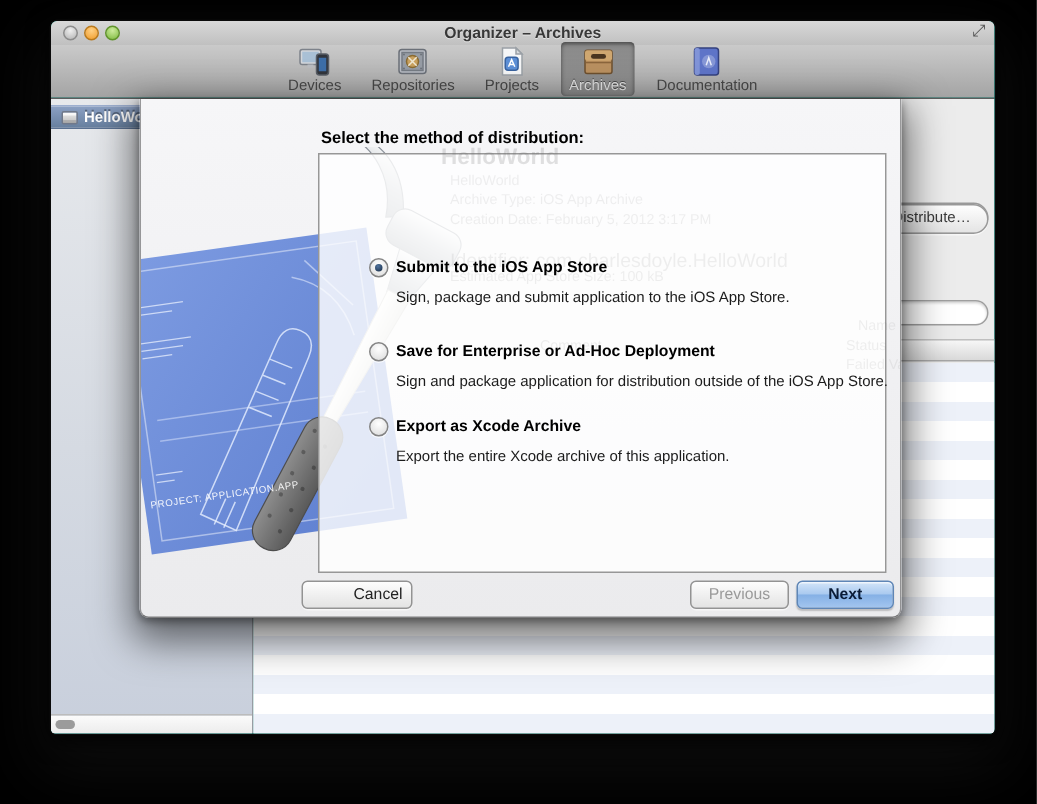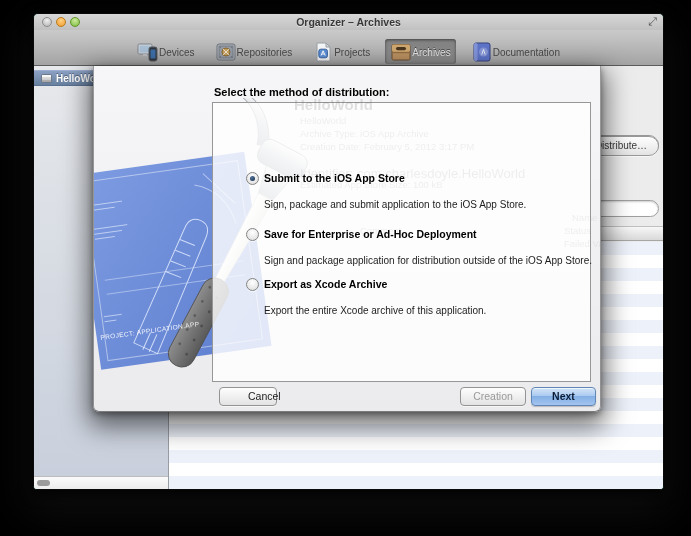--- a/index.html
+++ b/index.html
@@ -32,21 +32,21 @@
   .light.zoom  { background:radial-gradient(circle at 50% 30%, #cdeb9d, #7cba3d); border:1px solid #61942c; }
   .fullscreen { position:absolute; right:6px; top:1px; font-size:11px; color:#565656; }
   
   .toolbar {
     position:absolute; left:0; top:16px; right:0; height:36px;
     background:linear-gradient(#cacaca,#a4a4a4);
     border-bottom:1px solid #5c5c5c;
     display:flex; justify-content:center; align-items:flex-end; gap:10px;
     padding-bottom:1px;
   }
-  .tb-item { display:flex; flex-direction:row; align-items:center; padding:2px 5px 1px; border-radius:3px; }
+  .tb-item { display:flex; flex-direction:column; align-items:center; padding:2px 5px 1px; border-radius:3px; }
   .tb-item.selected {
     background:linear-gradient(rgba(0,0,0,.32), rgba(0,0,0,.16));
     box-shadow:inset 0 1px 3px rgba(0,0,0,.5);
     margin-top:28px;
   }
   .tb-icon { width:22px; height:22px; }
   .tb-label { font-size:10px; line-height:10px; color:#484848; margin-top:1px; }
   .tb-item.selected .tb-label { color:#e3e3e3; text-shadow:0 -1px 0 rgba(0,0,0,.5); }
   
   .content { position:absolute; left:0; top:52px; right:0; bottom:0; }
@@ -136,29 +136,29 @@
     width:13px; height:13px; border-radius:50%; flex:0 0 13px; margin-top:0;
     background:radial-gradient(circle at 50% 32%, #ffffff, #dadada);
     border:1px solid #848484; position:relative;
     box-shadow:0 1px 0 rgba(255,255,255,.7);
   }
   .radio.sel::after {
     content:""; position:absolute; left:3px; top:3px; width:5px; height:5px;
     border-radius:50%; background:radial-gradient(circle at 40% 30%, #51749e, #152942);
   }
   .opt-label { font-size:10.5px; font-weight:bold; color:#000; line-height:13px; white-space:nowrap; }
-  .opt-desc  { font-size:10px; color:#1c1c1c; margin-top:14px; white-space:nowrap; }
+  .opt-desc  { font-size:10px; color:#1c1c1c; margin-top:8px; white-space:nowrap; }
   .sheet-btn {
     position:absolute; top:321px; height:19px; z-index:4; border-radius:4px;
     background:linear-gradient(#fdfdfd,#e3e3e3); border:1px solid #939393;
     box-shadow:0 1px 0 rgba(255,255,255,.6);
     font-size:10.5px; color:#222; text-align:center; line-height:17px;
     font-family:"Liberation Sans",sans-serif;
   }
-  .btn-cancel   { left:125px; width:58px;padding-left:28px; }
+  .btn-cancel   { left:107px; width:74px;padding-left:28px; }
   .btn-previous { left:366px; width:66px; color:#9a9a9a; }
   .btn-next {
     left:437px; width:65px; color:#0a1c38; font-weight:bold;
     background:linear-gradient(#d3e5f9 0%, #a9c9ef 48%, #84b0e5 50%, #a3c5ef 100%);
     border:1px solid #5f86b6;
     box-shadow:inset 0 1px 0 rgba(255,255,255,.65), 0 1px 1px rgba(0,0,0,.2);
   }
 </style>
 </head>
 <body>
@@ -343,19 +343,19 @@
         </div>
         <div class="option o2">
           <div class="radio"></div>
           <div>
             <div class="opt-label">Export as Xcode Archive</div>
             <div class="opt-desc">Export the entire Xcode archive of this application.</div>
           </div>
         </div>
 
         <div class="sheet-btn btn-cancel">Cancel</div>
-        <div class="sheet-btn btn-previous">Creation</div>
+        <div class="sheet-btn btn-previous">Previous</div>
         <div class="sheet-btn btn-next">Next</div>
       </div>
 
     </div>
   </div>
 </div>
 
 </body></html>

